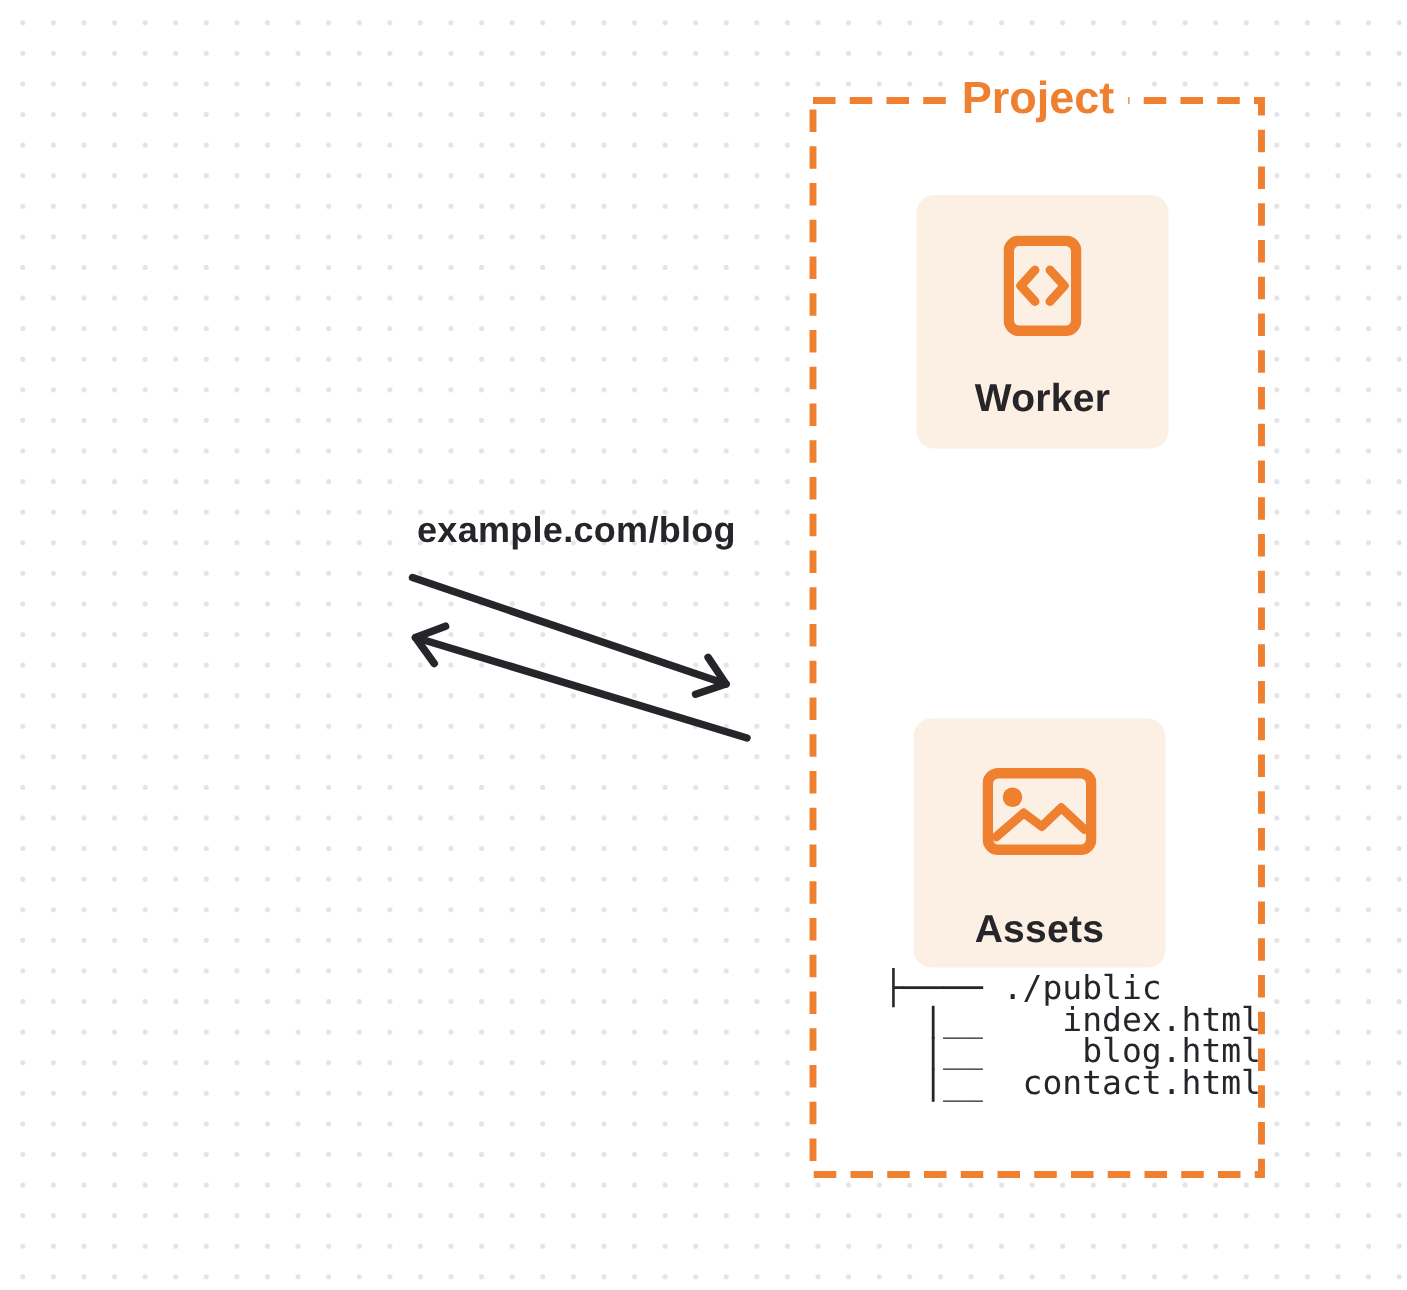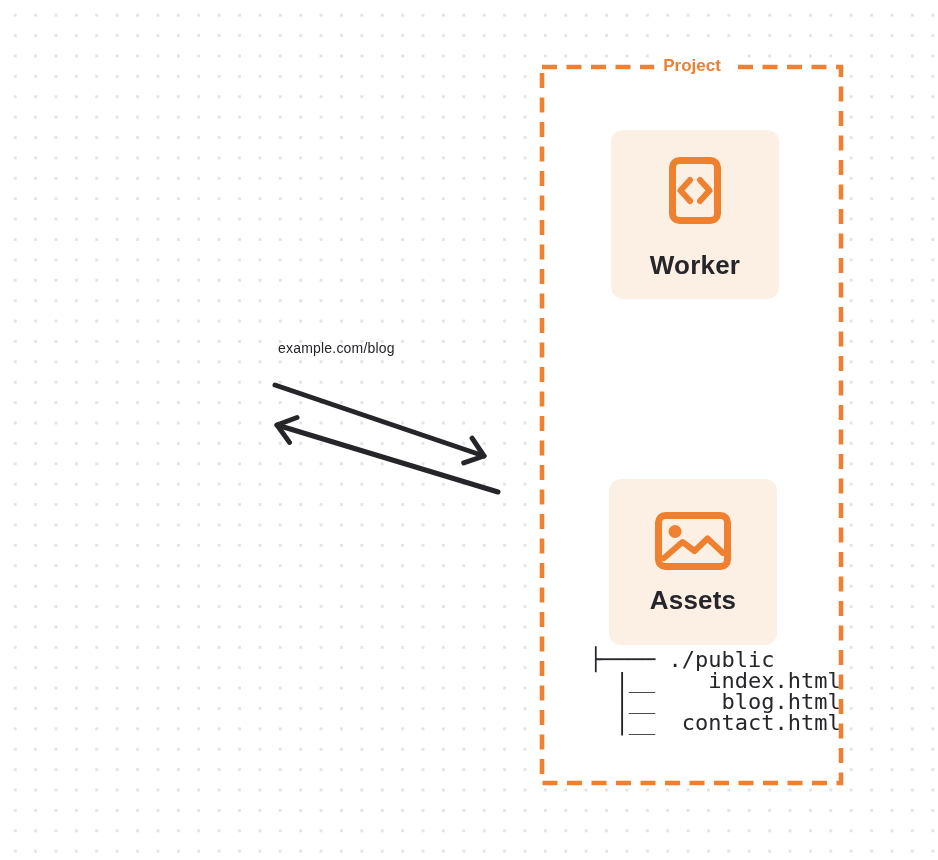--- a/index.html
+++ b/index.html
@@ -17,39 +17,39 @@
   .client-box{
     position:absolute;left:62px;top:343px;width:168px;height:167px;
     background:#F5F5F6;border-radius:3px;
     display:flex;align-items:center;justify-content:center;
   }
   .node-label{
     font-weight:bold;font-size:26px;color:#26252A;letter-spacing:.2px;text-align:right;
   }
   .request-label{
     position:absolute;left:278px;top:340px;
-    font-weight:normal;font-size:14px;color:#26252A;letter-spacing:.2px;
+    font-weight:bold;font-size:24px;color:#26252A;letter-spacing:.2px;
     white-space:nowrap;
   }
   .project-title{
     position:absolute;left:692px;top:51px;transform:translateX(-50%);
-    font-weight:bold;font-size:17px;color:#EE8030;
+    font-weight:bold;font-size:30px;color:#EE8030;
     background:#ffffff;padding:0 9px;line-height:30px;white-space:nowrap;
   }
   .card{
     position:absolute;width:168px;background:#FCF0E4;border-radius:12px;
     display:flex;flex-direction:column;align-items:center;
   }
   .card.worker{left:611px;top:130px;height:169px;}
   .card.assets{left:609px;top:479px;height:166px;}
   .card .icon-wrap{line-height:0;}
   .card.worker .icon-wrap{margin-top:27px;}
   .card.assets .icon-wrap{margin-top:33px;}
   .card.worker .node-label{margin-top:26px;}
-  .card.assets .node-label{margin-top:15px;}
+  .card.assets .node-label{margin-top:34px;}
   .file-tree{
     position:absolute;left:589px;top:649px;margin:0;
     font-family:"DejaVu Sans Mono", monospace;
     font-size:22px;line-height:21px;color:#26252A;
     white-space:pre;
   }
 </style>
 </head>
 <body>
 

